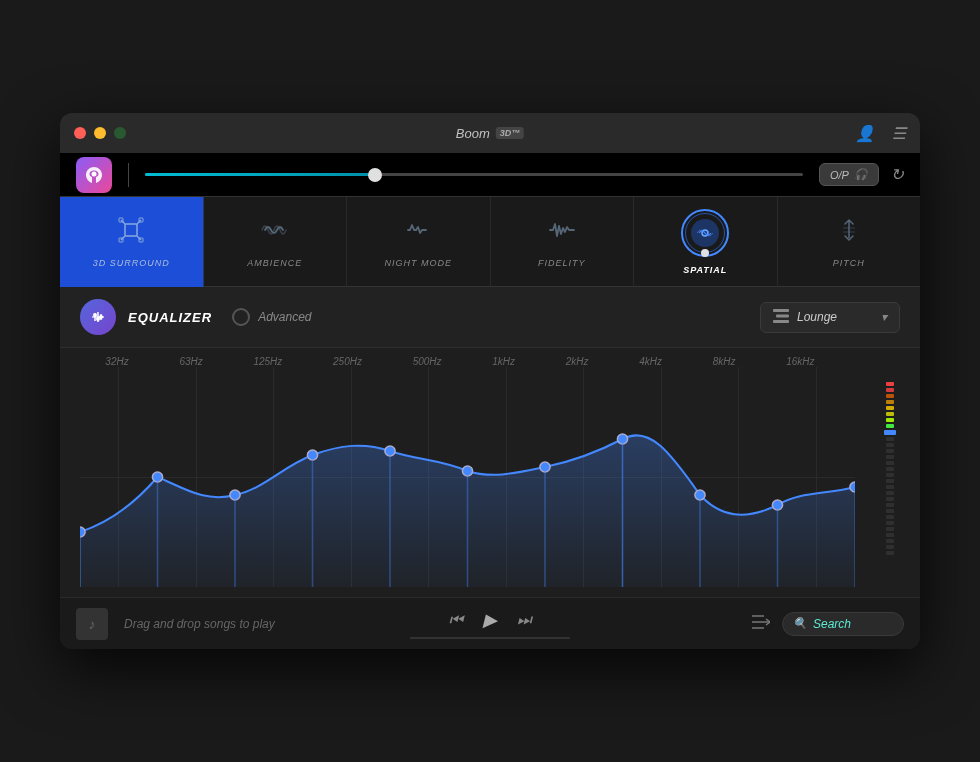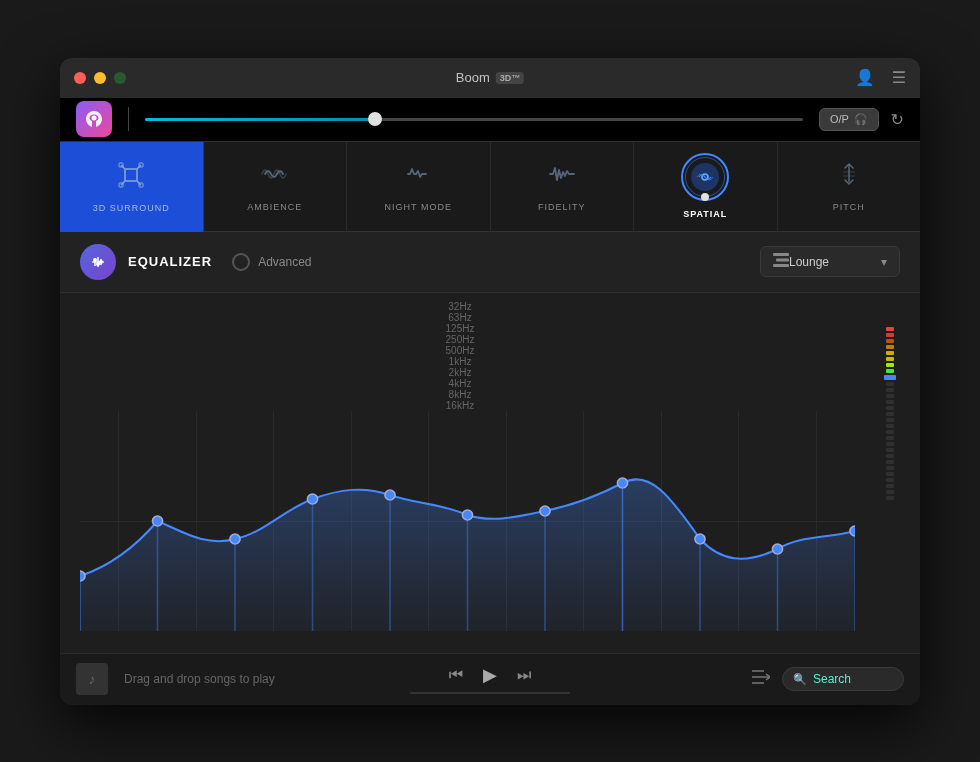--- a/index.html
+++ b/index.html
@@ -7,27 +7,28 @@
       background: #1a1a1a;
       display: flex;
       justify-content: center;
       align-items: center;
       width: 980px;
       height: 762px;
       font-family: -apple-system, BlinkMacSystemFont, 'Helvetica Neue', sans-serif;
     }
     .app-window {
       width: 860px;
-      height: 647px;
+      height: 536px;
       background: #1e1e1e;
       border-radius: 12px;
       overflow: hidden;
       box-shadow: 0 20px 60px rgba(0,0,0,0.8);
       display: flex;
       flex-direction: column;
+      font-style: italic;
     }
     
     .title-bar {
       background: #2a2a2a;
       height: 40px;
       display: flex;
       align-items: center;
       padding: 0 14px;
       position: relative;
       flex-shrink: 0;
@@ -292,21 +293,21 @@
       color: #888;
       font-size: 12px;
     }
     .preset-dropdown {
       margin-left: auto;
       background: #2a2a2a;
       border: 1px solid #3a3a3a;
       border-radius: 6px;
       display: flex;
       align-items: center;
-      gap: 0;
+      gap: 8px;
       padding: 6px 12px;
       cursor: pointer;
       min-width: 140px;
     }
     .preset-icon {
       color: #888;
       font-size: 14px;
     }
     .preset-label {
       color: #ccc;
@@ -541,21 +542,21 @@
             <rect x="0" y="11" width="16" height="3" rx="1" fill="#888"></rect>
           </svg>
         </span>
         <span class="preset-label">Lounge</span>
         <span class="preset-chevron">▾</span>
       </div>
     </div>
 
     <div class="eq-graph" style="flex:1; position:relative; background:#1e1e1e; padding: 0 0 0 20px;">
 
-      <div class="eq-freq-labels" style="padding-right:80px;flex-direction:column;">
+      <div class="eq-freq-labels" style="padding-right:80px;">
         <span class="freq-label">32Hz</span>
         <span class="freq-label">63Hz</span>
         <span class="freq-label">125Hz</span>
         <span class="freq-label">250Hz</span>
         <span class="freq-label">500Hz</span>
         <span class="freq-label">1kHz</span>
         <span class="freq-label">2kHz</span>
         <span class="freq-label">4kHz</span>
         <span class="freq-label">8kHz</span>
         <span class="freq-label">16kHz</span>

